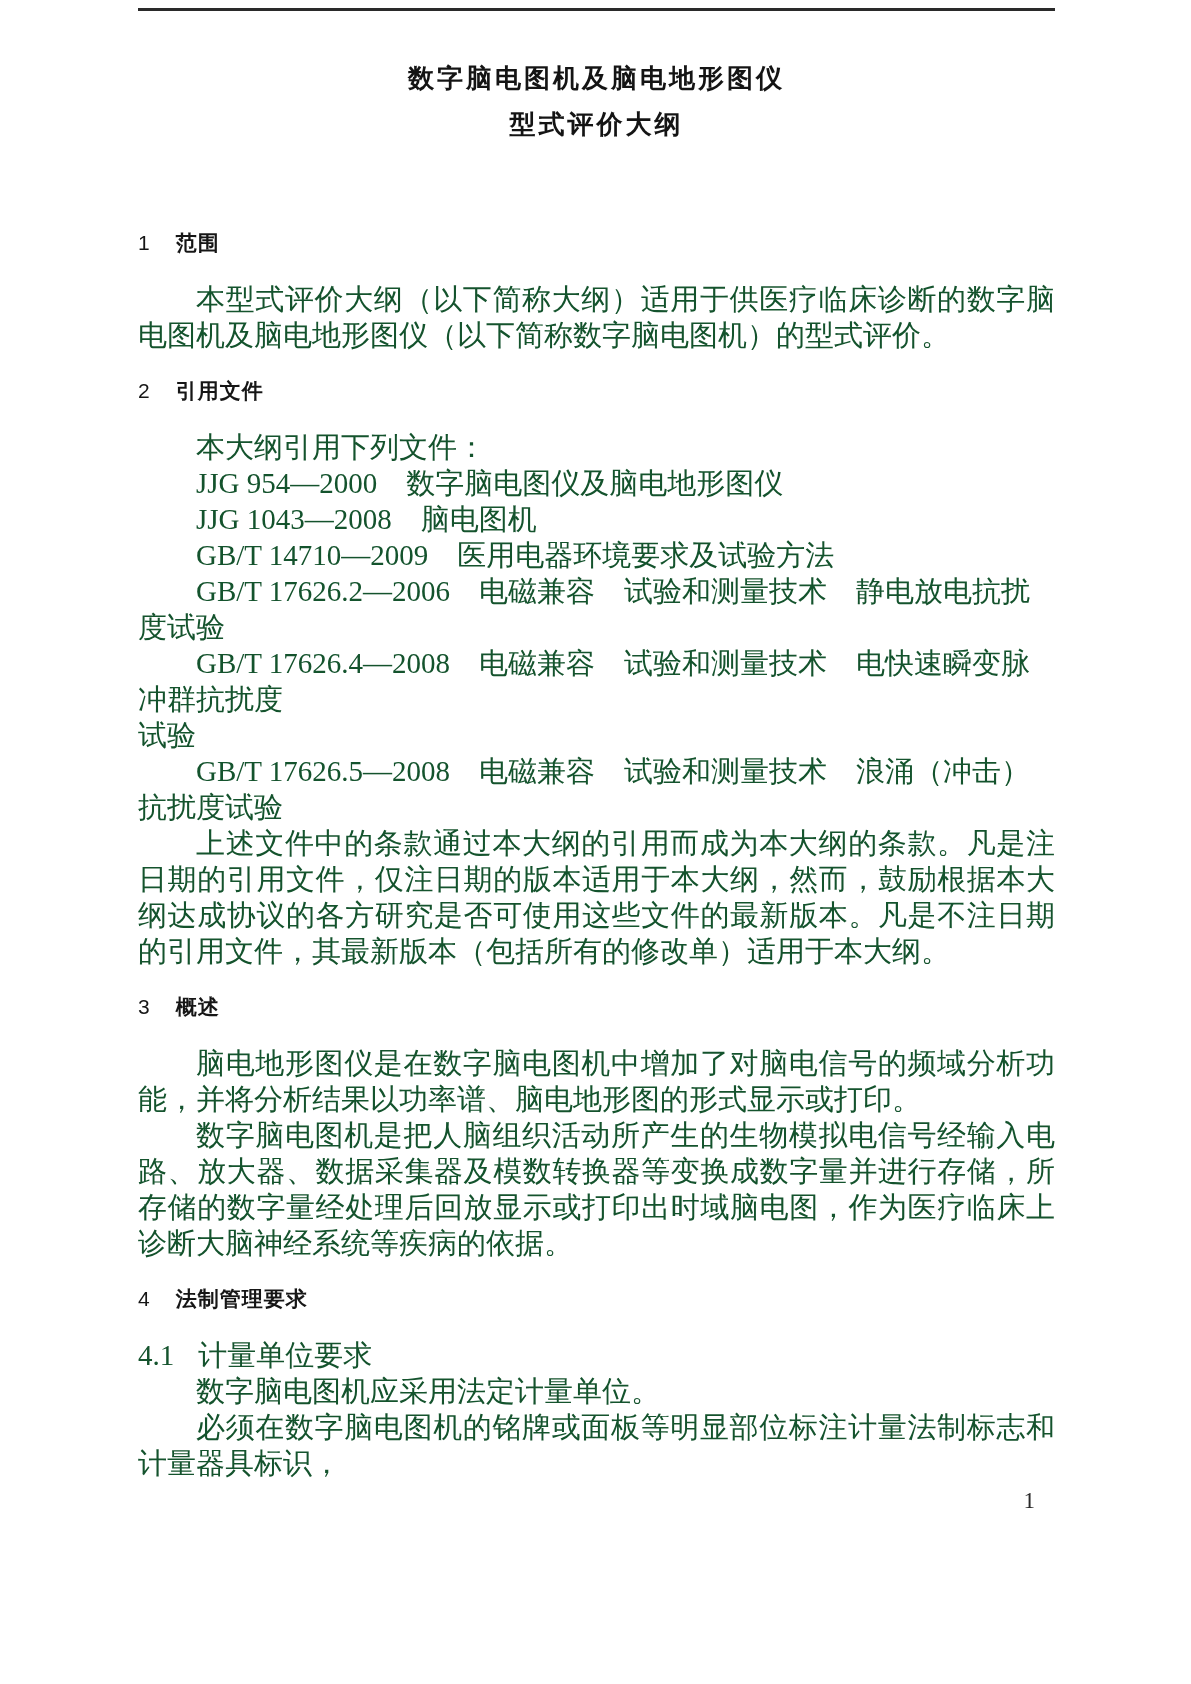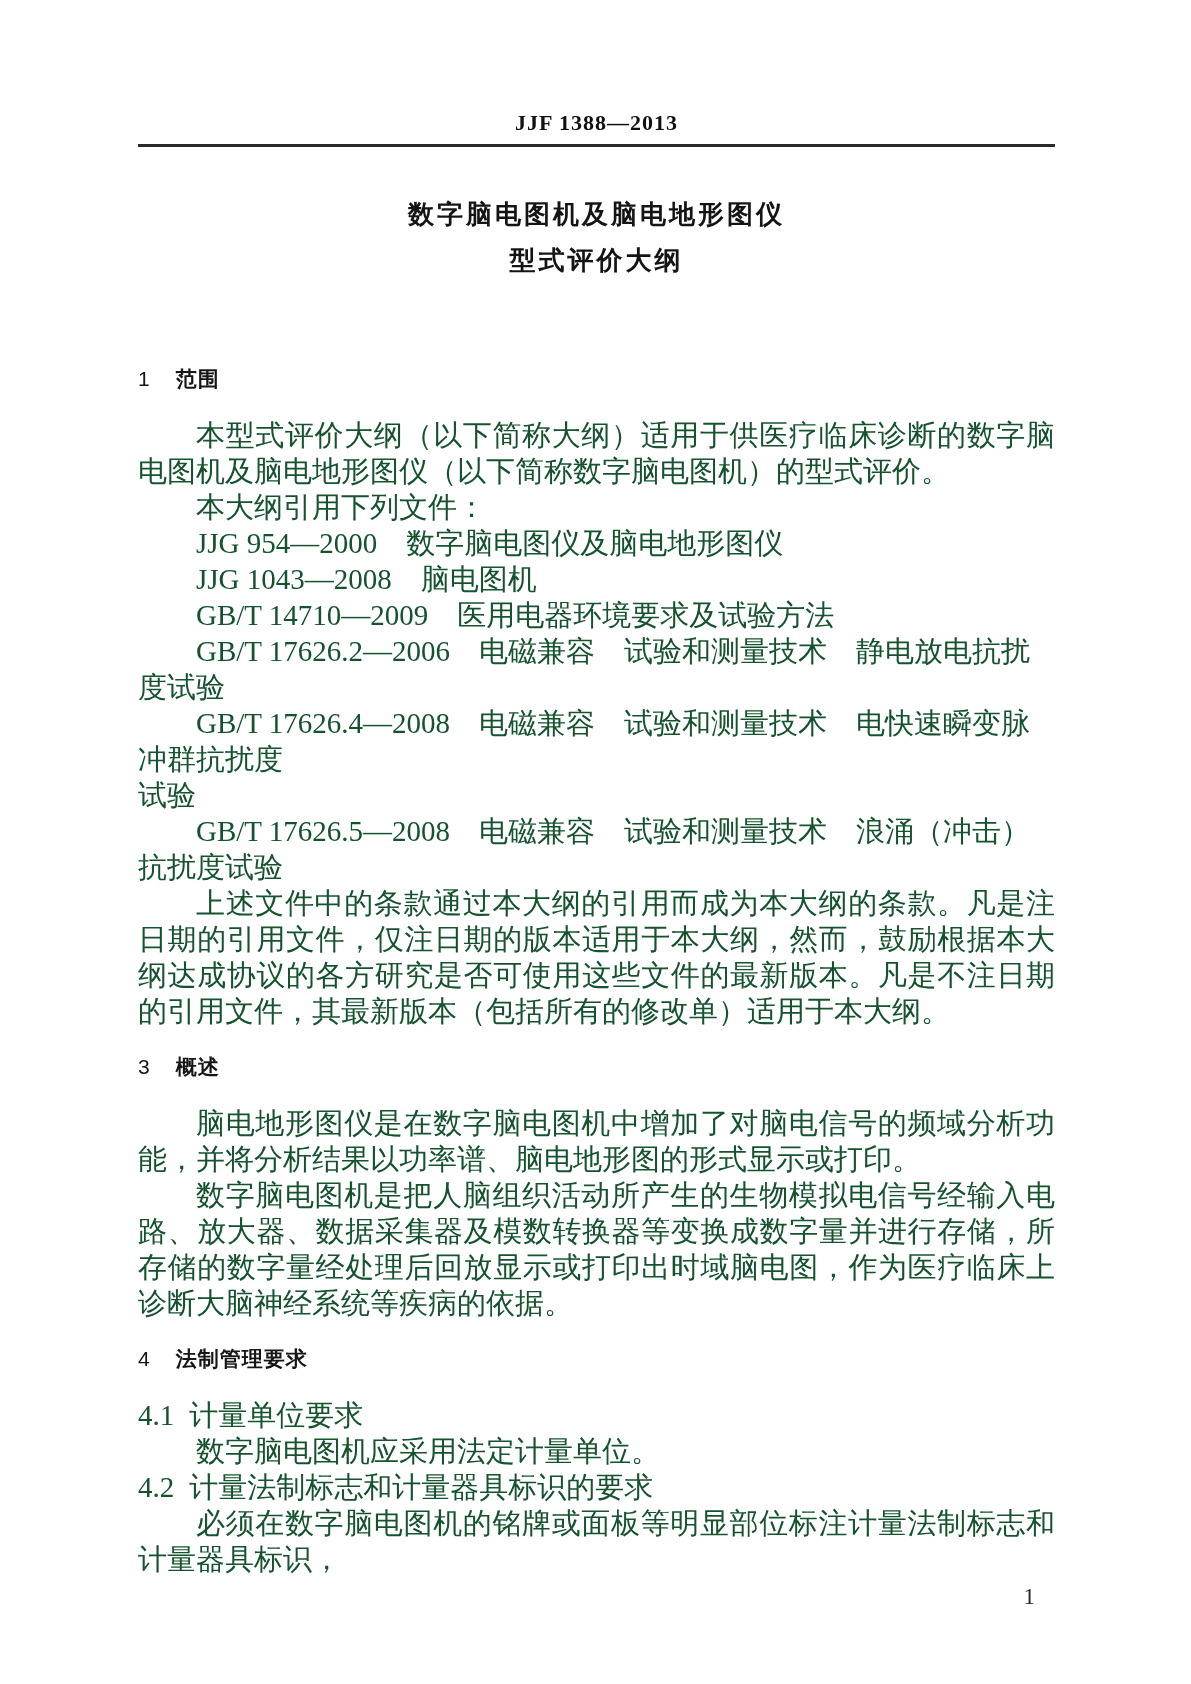--- a/index.html
+++ b/index.html
@@ -79,50 +79,50 @@
   }
 
   .intro { text-indent: 2em; }
 
   .ref {
     text-indent: 2em;
     white-space: pre-wrap;
   }
 
   .sub { margin: 0; }
-  .sub .num { margin-right: 15px; }
+  .sub .num { margin-right: 24px; }
 
   .page-number {
     font-family: "Liberation Serif", "DejaVu Serif", serif;
     font-size: 23px;
     line-height: 36px;
     text-align: right;
     padding-right: 20px;
     margin-top: 2px;
     color: #2a2a2a;
   }
 </style>
 </head>
 <body>
 
 <div class="page">
   <div class="content">
 
-    <div class="doc-code">JJF 1388—2013</div>
     <hr class="header-rule">
 
     <div class="title-block">
       <div>数字脑电图机及脑电地形图仪</div>
       <div>型式评价大纲</div>
     </div>
 
     <div class="sec first"><span class="num">1</span><span>范围</span></div>
 
     <p class="para">本型式评价大纲（以下简称大纲）适用于供医疗临床诊断的数字脑电图机及脑电地形图仪（以下简称数字脑电图机）的型式评价。</p>
 
+    <div class="sec"><span class="num">2</span><span>引用文件</span></div>
 
     <p class="intro">本大纲引用下列文件：</p>
     <p class="ref">JJG 954—2000　数字脑电图仪及脑电地形图仪</p>
     <p class="ref">JJG 1043—2008　脑电图机</p>
     <p class="ref">GB/T 14710—2009　医用电器环境要求及试验方法</p>
     <p class="ref">GB/T 17626.2—2006　电磁兼容　试验和测量技术　静电放电抗扰度试验</p>
     <p class="ref">GB/T 17626.4—2008　电磁兼容　试验和测量技术　电快速瞬变脉冲群抗扰度
 试验</p>
     <p class="ref">GB/T 17626.5—2008　电磁兼容　试验和测量技术　浪涌（冲击）抗扰度试验</p>
     <p class="para">上述文件中的条款通过本大纲的引用而成为本大纲的条款。凡是注日期的引用文件，仅注日期的版本适用于本大纲，然而，鼓励根据本大纲达成协议的各方研究是否可使用这些文件的最新版本。凡是不注日期的引用文件，其最新版本（包括所有的修改单）适用于本大纲。</p>
@@ -130,19 +130,18 @@
     <div class="sec"><span class="num">3</span><span>概述</span></div>
 
     <p class="para">脑电地形图仪是在数字脑电图机中增加了对脑电信号的频域分析功能，并将分析结果以功率谱、脑电地形图的形式显示或打印。</p>
     <p class="para">数字脑电图机是把人脑组织活动所产生的生物模拟电信号经输入电路、放大器、数据采集器及模数转换器等变换成数字量并进行存储，所存储的数字量经处理后回放显示或打印出时域脑电图，作为医疗临床上诊断大脑神经系统等疾病的依据。</p>
 
     <div class="sec"><span class="num">4</span><span>法制管理要求</span></div>
 
     <p class="sub"><span class="num">4.1</span><span>计量单位要求</span></p>
     <p class="para">数字脑电图机应采用法定计量单位。</p>
 
-    <p class="sub"><span class="num">4.2</span><span>计量法制标志和计量器具标识的要求</span></p>
     <p class="para">必须在数字脑电图机的铭牌或面板等明显部位标注计量法制标志和计量器具标识，</p>
 
     <div class="page-number">1</div>
 
   </div>
 </div>
 
 </body></html>

